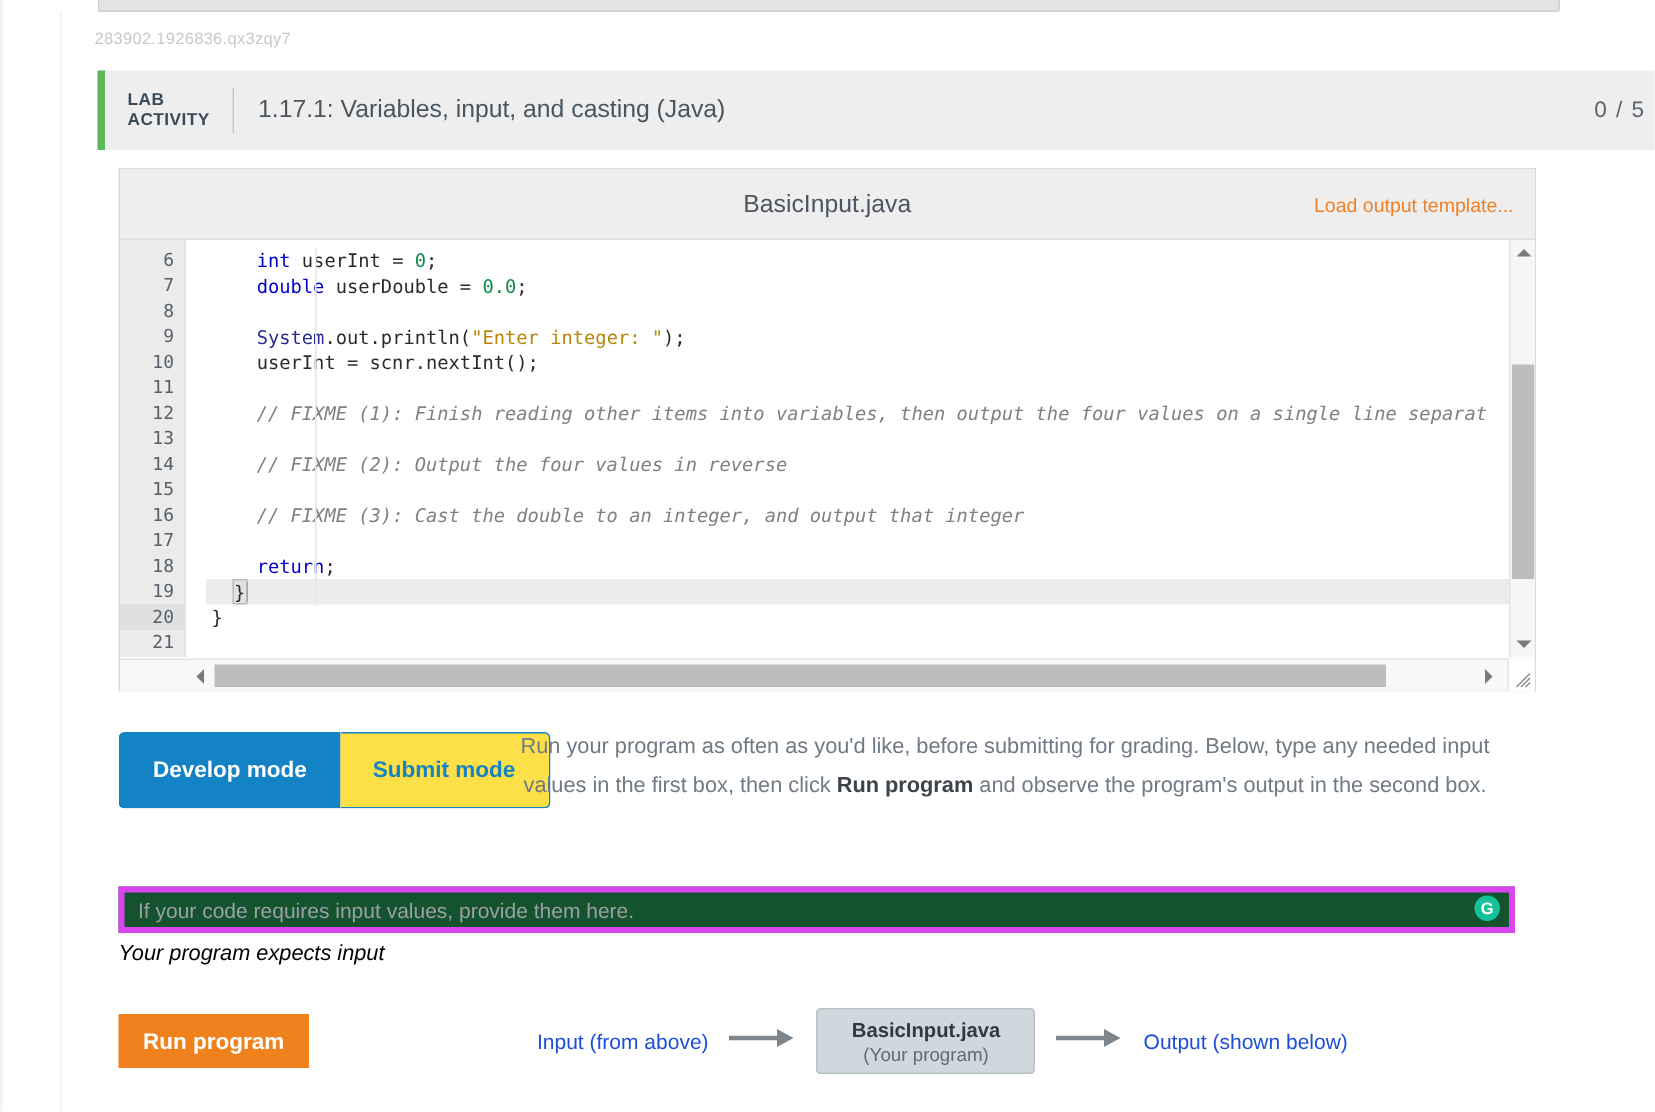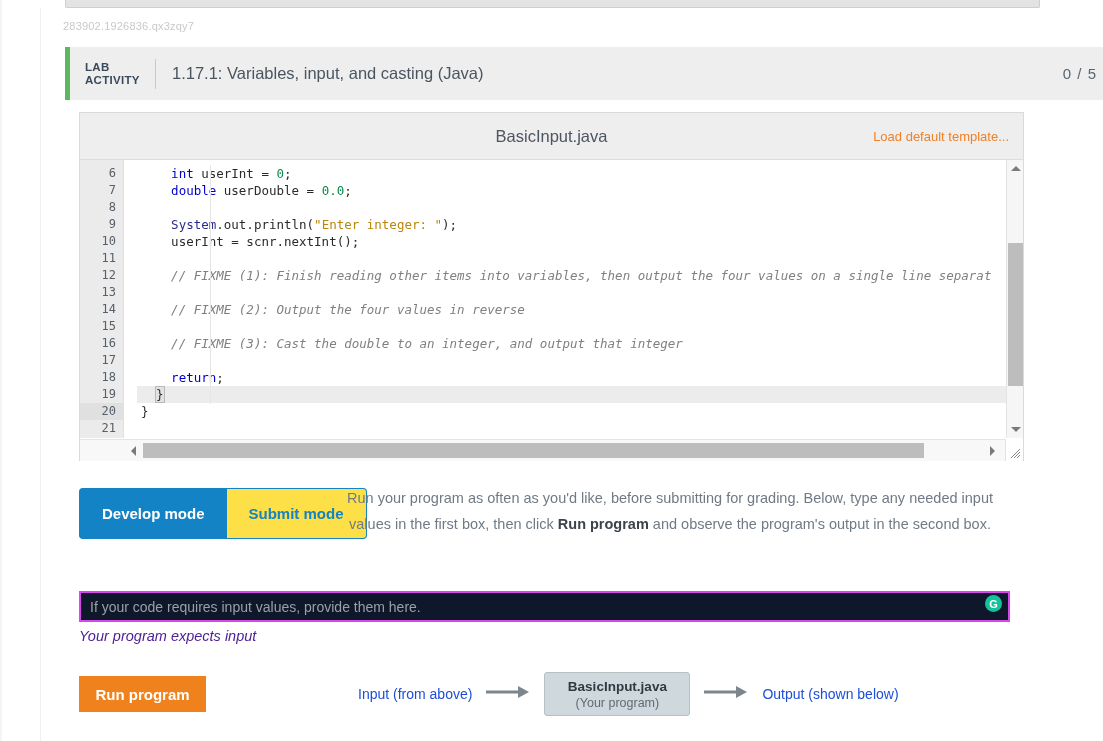--- a/index.html
+++ b/index.html
@@ -174,33 +174,33 @@
   }
   .mode-desc b { color: #3c434b; }
 
   
   .input-label {
     position: absolute; left: 79px; top: 568px;
     font-size: 15px; color: #4a5560;
   }
   .input-box {
     position: absolute; left: 79px; top: 591px; width: 931px; height: 31px;
-    border: 2px solid #d946ef; background: #0f172a;
+    border: 4px solid #d946ef; background: #14532d;
     display: flex; align-items: center; padding: 0 9px;
   }
   .input-placeholder { font-size: 14px; color: #9aa0a6; }
   .grammarly {
     position: absolute; right: 6px; top: 2px; width: 17px; height: 17px;
     border-radius: 50%; background: #15c39a;
     display: flex; align-items: center; justify-content: center;
     font-size: 11px; color: #ffffff; font-weight: bold;
   }
   .expects-input {
     position: absolute; left: 79px; top: 628px;
-    font-size: 14.5px; color: #4c1d95; font-style: italic;
+    font-size: 14.5px; color: #000000; font-style: italic;
   }
 
   
   .run-btn {
     position: absolute; left: 79px; top: 676px; width: 127px; height: 36px;
     background: #f0821e; color: #ffffff; font-size: 15px; font-weight: bold;
     display: flex; align-items: center; justify-content: center; cursor: pointer;
   }
   .flow { position: absolute; left: 358px; top: 672px; display: flex; align-items: center; }
   .flow-label { font-size: 14px; color: #1d4ed8; }
@@ -236,21 +236,21 @@
     <div class="badge-shape">
       <svg width="36" height="42" viewBox="0 0 36 42">
         <path d="M1 1 H35 V30 L18 41 L1 30 Z" fill="#ffffff" stroke="#8a8a8a" stroke-width="1"></path>
       </svg>
     </div>
   </div>
 
   <div class="code-panel">
     <div class="code-head">
       <div class="code-filename">BasicInput.java</div>
-      <div class="load-template">Load default template...</div>
+      <div class="load-template">Load output template...</div>
     </div>
 
     <div class="editor-wrap">
       <div class="gutter" id="gutter">
           <div class="ln">6</div>
           <div class="ln">7</div>
           <div class="ln">8</div>
           <div class="ln">9</div>
           <div class="ln">10</div>
           <div class="ln">11</div>

